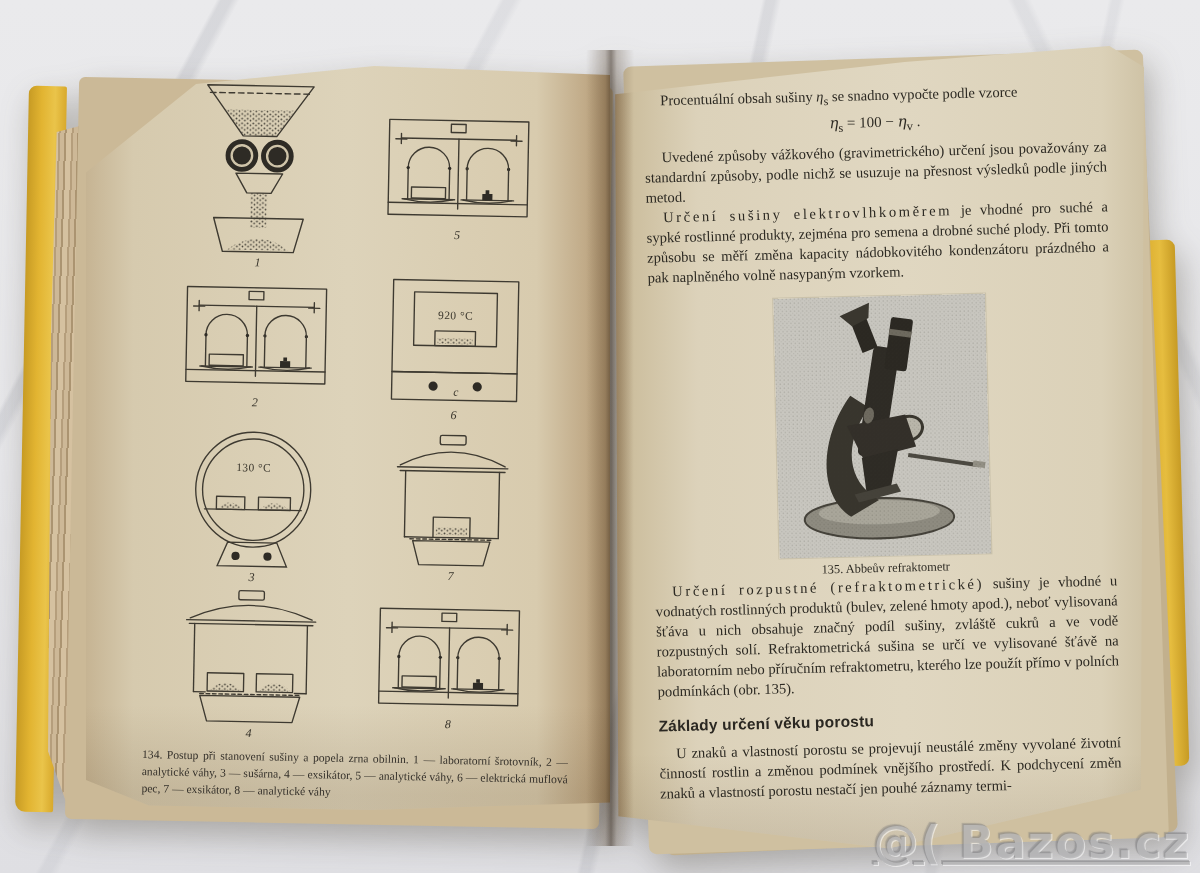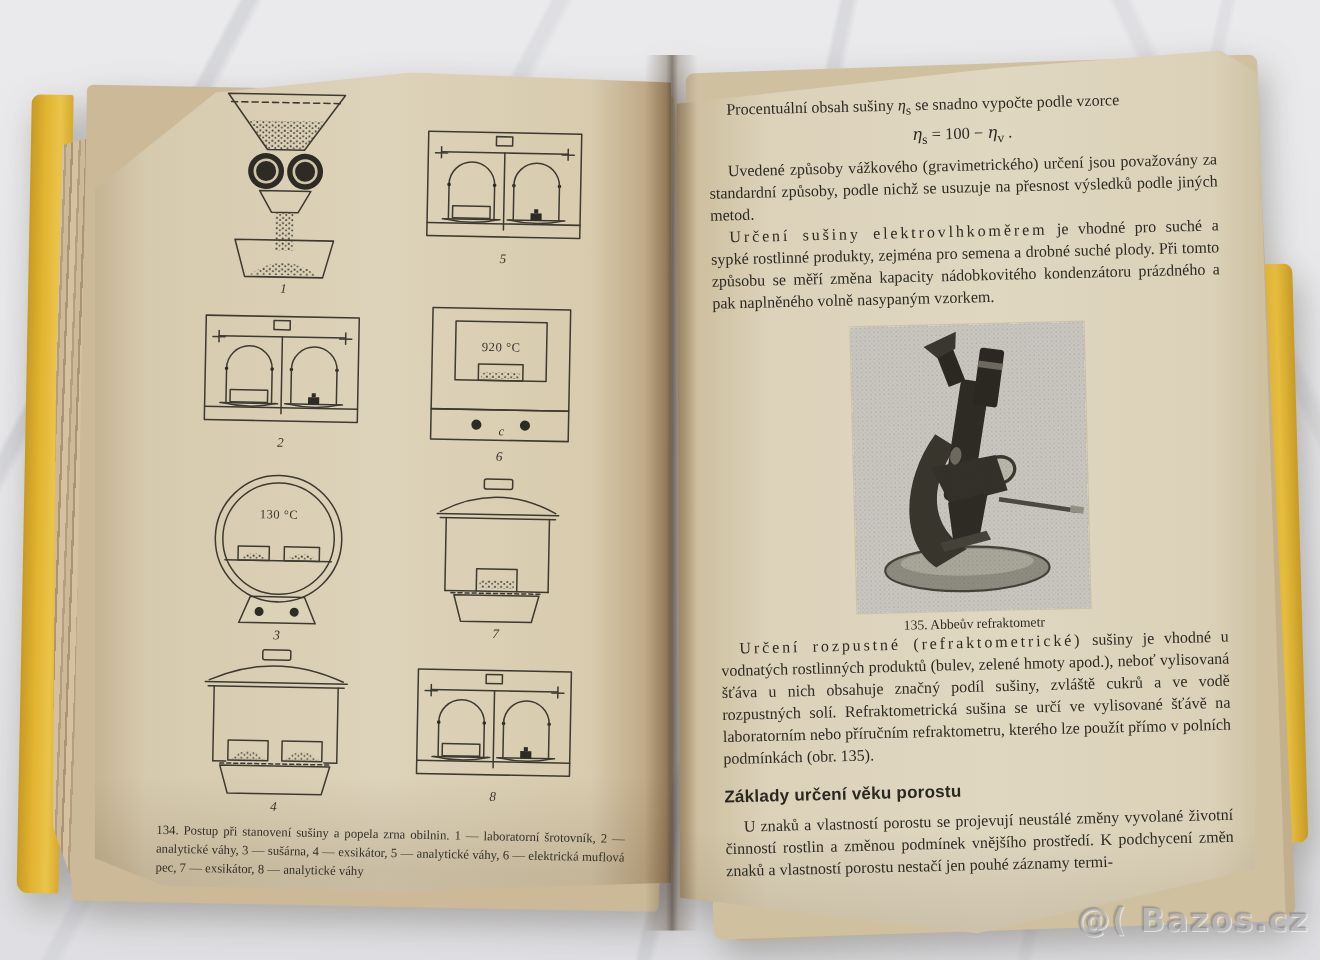--- a/index.html
+++ b/index.html
@@ -96,24 +96,25 @@
   .photo-wrap{width:212px;margin:13px auto 4px auto;}
   .photo-wrap svg{display:block;box-shadow:0 0 0 1px rgba(90,85,70,.15);}
   .photo-caption{text-align:center;font-size:12.4px;margin:9px 0 11px 0;text-indent:0 !important;}
   .section-heading{
     font-family:"Liberation Sans",sans-serif;font-weight:700;font-size:15.5px;
     margin:13px 0 8px 0;color:#2b2822;letter-spacing:.2px;
   }
   .pagenum-right{text-align:right;font-weight:bold;font-size:15px;margin-top:7px;color:#2f2b24;}
   
   .watermark{
-    position:absolute;right:10px;bottom:19px;z-index:10;
-    font-family:"DejaVu Sans",sans-serif;font-weight:700;font-size:30px;letter-spacing:1px;
+    position:absolute;right:10px;bottom:4px;z-index:10;
+    font-family:"DejaVu Sans",sans-serif;font-weight:700;font-size:46px;letter-spacing:1px;
     color:rgba(138,138,140,.42);
     text-shadow:1px 1px 0 rgba(255,255,255,.55),-1px -1px 1px rgba(105,105,108,.35);
+    text-decoration:underline;
   }
 </style>
 </head>
 <body>
 
 <svg width="0" height="0" style="position:absolute" aria-hidden="true">
   <defs>
     <pattern id="grain" width="6" height="5" patternUnits="userSpaceOnUse">
       <circle cx="1.5" cy="1.5" r="1" fill="#4a463c"></circle>
       <circle cx="4.5" cy="3.5" r="0.9" fill="#4a463c"></circle>

